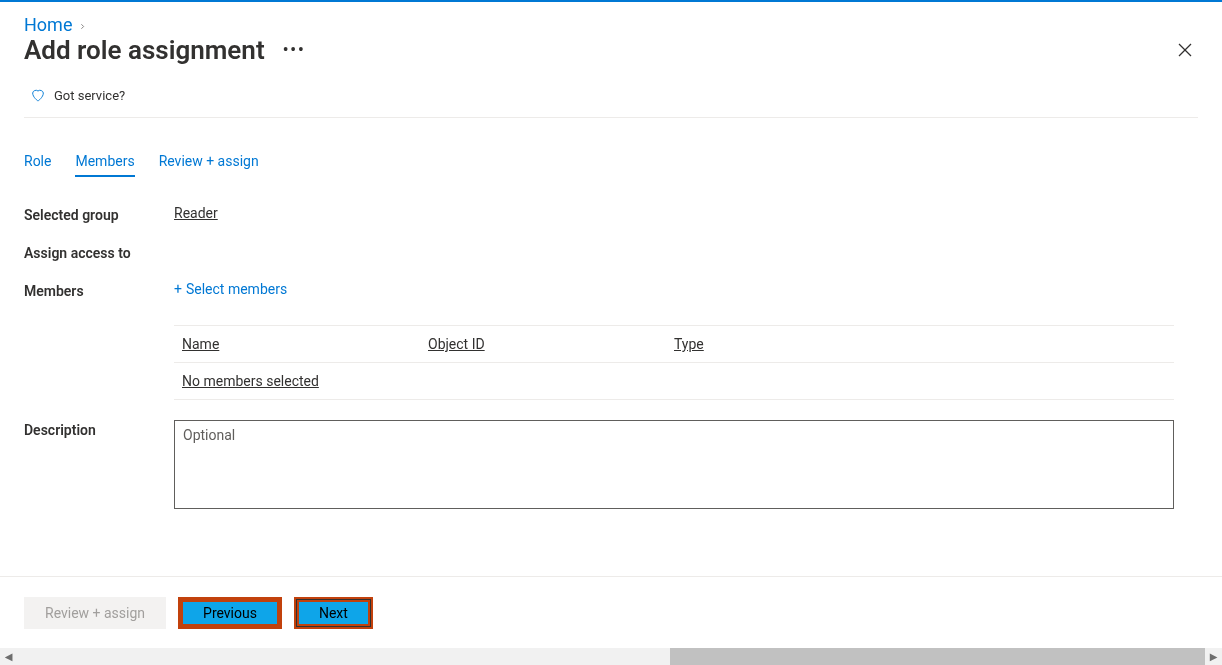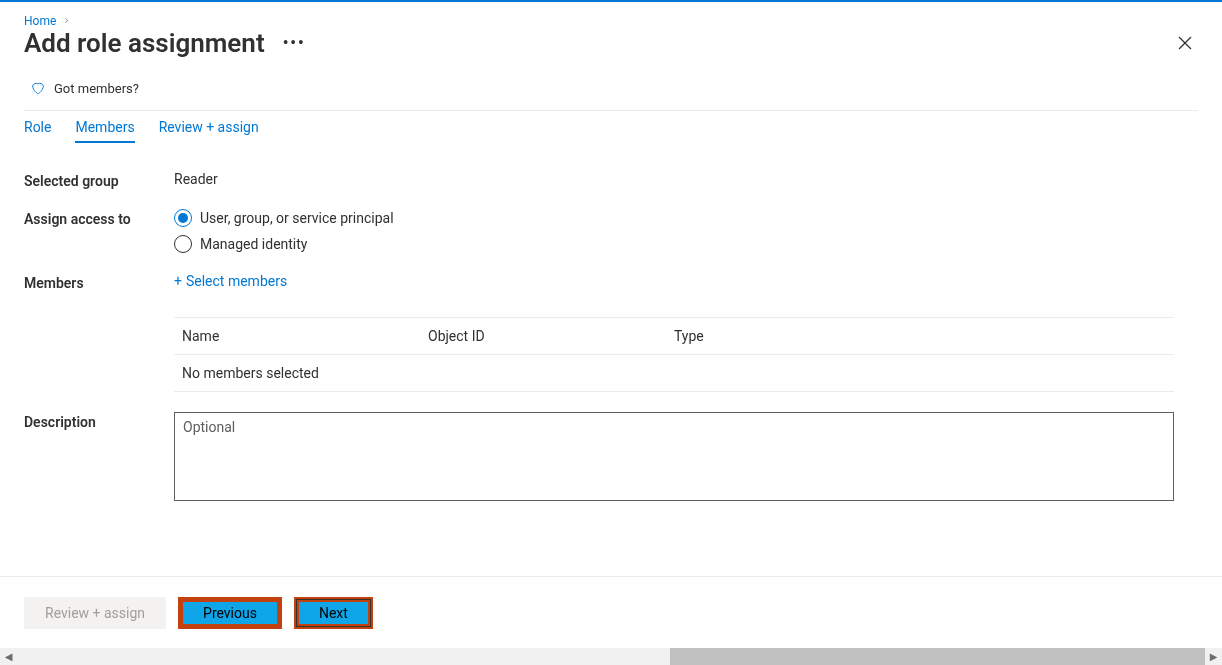--- a/index.html
+++ b/index.html
@@ -27,21 +27,21 @@
   .content-area {
     padding: 0 24px;
     min-height: 100%;
     position: relative;
   }
   .breadcrumb {
     display: flex;
     align-items: flex-end;
     gap: 6px;
     padding-top: 12px;
-    font-size: 12px;
+    font-size: 18px;
   }
   .breadcrumb a { color: #0078d4; text-decoration: none; }
   .breadcrumb .chev { color: #605e5c; }
   .header-row {
     display: flex;
     align-items: center;
     justify-content: space-between;
     margin-top: 0;
   }
   .page-title {
@@ -74,21 +74,21 @@
     border-bottom: 1px solid #edebe9;
     color: #323130;
     font-size: 13px;
     cursor: pointer;
     width: 100%;
   }
   .heart-icon svg { width: 16px; height: 16px; display:block; stroke:#0078d4; fill:none; stroke-width:1.4; }
   .tabs {
     display: flex;
     gap: 24px;
-    margin-top: 8px;
+    margin-top: 35px;
     font-size: 14px;
   }
   .tab {
     color: #0078d4;
     cursor: pointer;
     padding-bottom: 6px;
     border-bottom: 2px solid transparent;
   }
   .tab.active {
     border-bottom: 2px solid #0078d4;
@@ -99,21 +99,21 @@
     align-items: flex-start;
     margin-bottom: 20px;
   }
   .field-label {
     font-weight: 600;
     width: 150px;
     flex-shrink: 0;
     font-size: 14px;
     padding-top: 2px;
   }
-  .field-value { flex: 1; font-size: 14px; }
+  .field-value { flex: 1; font-size: 14px; text-decoration: underline; }
   .radio-group { display: flex; flex-direction: column; gap: 8px; }
   .radio-option { display: flex; align-items: center; gap: 8px; cursor: pointer; }
   .radio-circle {
     width: 18px; height: 18px;
     border-radius: 50%;
     border: 1px solid #323130;
     display: flex; align-items: center; justify-content: center;
   }
   .radio-option.selected .radio-circle {
     border-color: #0078d4;
@@ -250,52 +250,38 @@
             </svg>
         </span>
       </div>
 
       <div class="feedback-row">
         <span class="heart-icon">
           <svg viewBox="0 0 24 24">
               <path d="M12 21s-8-5.5-8-12a5 5 0 0 1 8-3 5 5 0 0 1 8 3c0 6.5-8 12-8 12z"></path>
             </svg>
         </span>
-        <span>Got members?</span>
+        <span>Got service?</span>
       </div>
 
       <div class="tabs">
         <div class="tab">Role</div>
         <div class="tab active">Members</div>
         <div class="tab">Review + assign</div>
       </div>
 
       <div class="form-area">
 
         <div class="field-row">
           <div class="field-label">Selected group</div>
           <div class="field-value">Reader</div>
         </div>
 
         <div class="field-row">
           <div class="field-label">Assign access to</div>
-          <div class="field-value">
-            <div class="radio-group">
-              <div class="radio-option selected">
-                <span class="radio-circle">
-                    <span class="radio-dot"></span>
-                  </span>
-                <span>User, group, or service principal</span>
-              </div>
-              <div class="radio-option">
-                <span class="radio-circle"></span>
-                <span>Managed identity</span>
-              </div>
-            </div>
-          </div>
         </div>
 
         <div class="field-row">
           <div class="field-label">Members</div>
           <div class="field-value">
             <span class="select-members-link">
               <span class="plus-icon">+</span>
               <span>Select members</span>
             </span>
 

